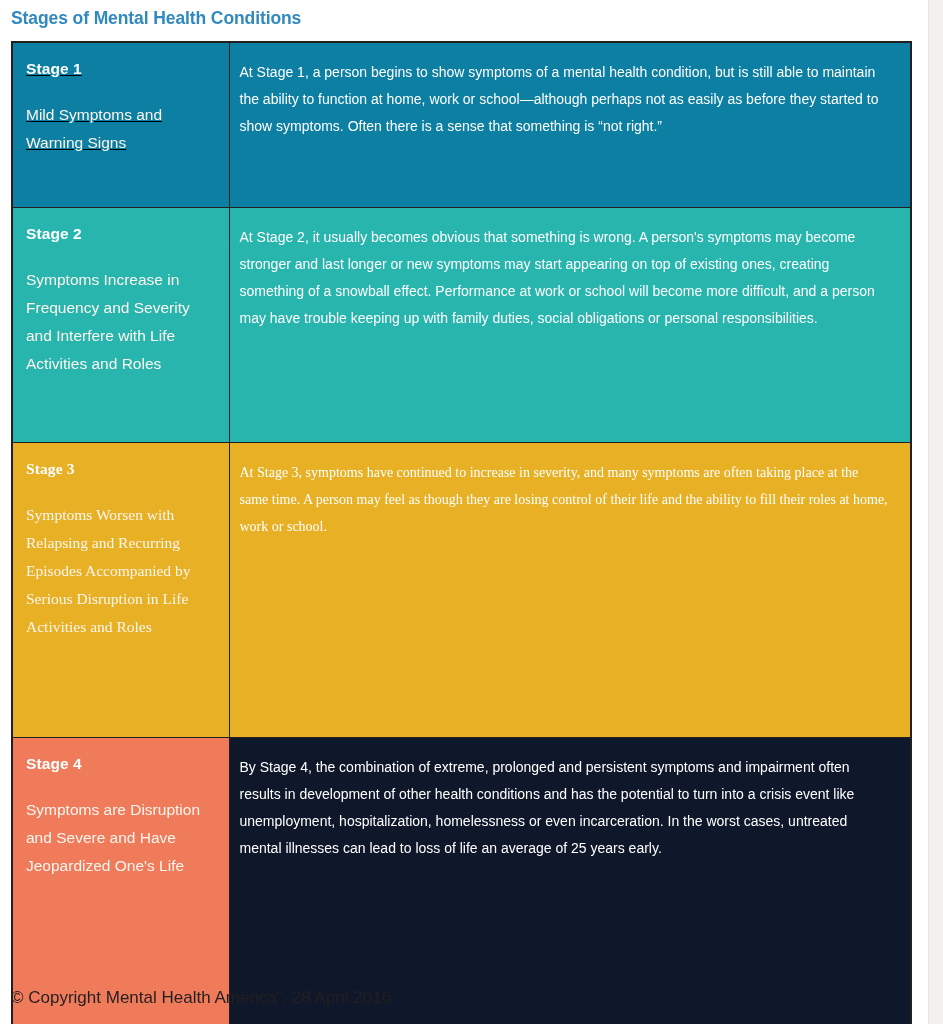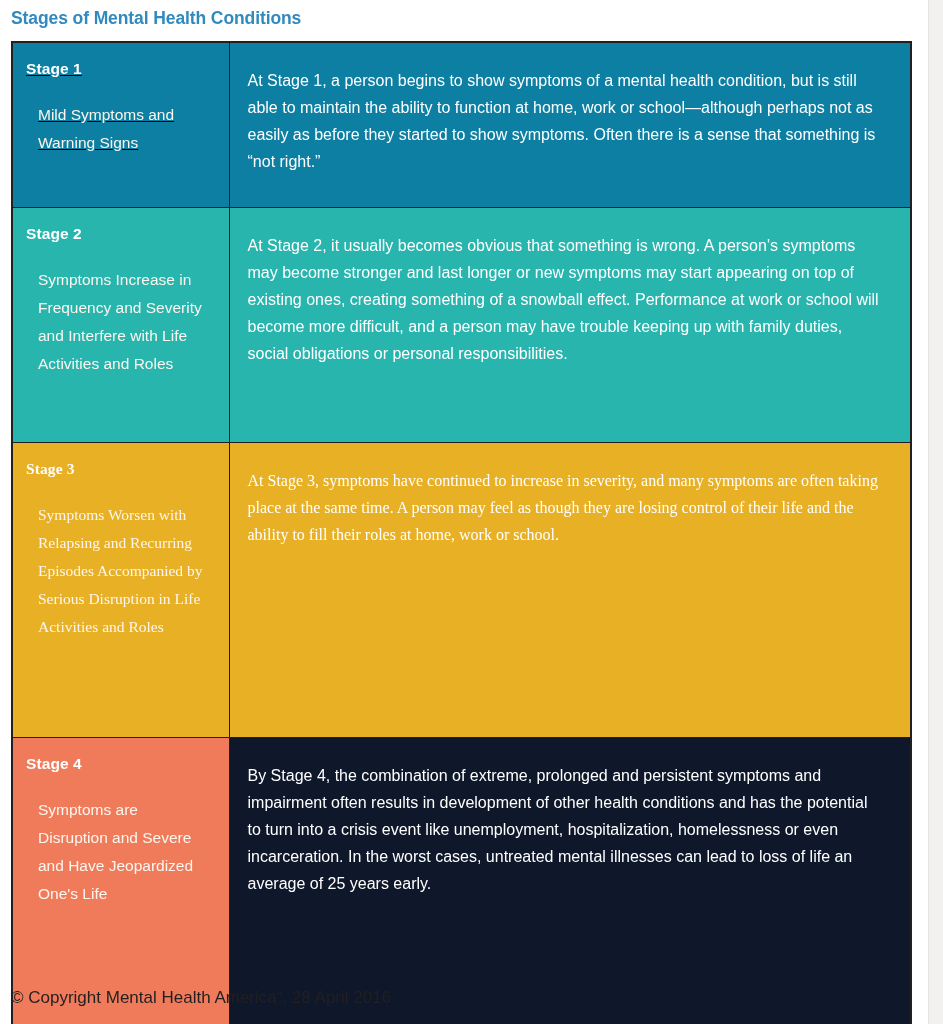--- a/index.html
+++ b/index.html
@@ -81,28 +81,28 @@
     line-height: 20px;
     margin: 0 0 22px 0;
     letter-spacing: 0.1px;
   }
 
   .stage-sub {
     font-size: 15.5px;
     font-weight: normal;
     color: #fdf6ee;
     line-height: 28px;
-    margin: 12px;
+    margin: 0;
   }
 
   .stage-desc {
-    font-size: 16px;
+    font-size: 14px;
     color: #ffffff;
     line-height: 27px;
-    margin: 8px;
+    margin: 0;
   }
 
   
   .row-stage1 td { background: #0c7fa2; }
   .row-stage2 td { background: #27b5ae; }
   .row-stage3 td { background: #e8b025; }
   .row-stage4 td { background: #ef7b5b; }
 
   .row-stage1 { height: 165px; }
   .row-stage2 { height: 235px; }

